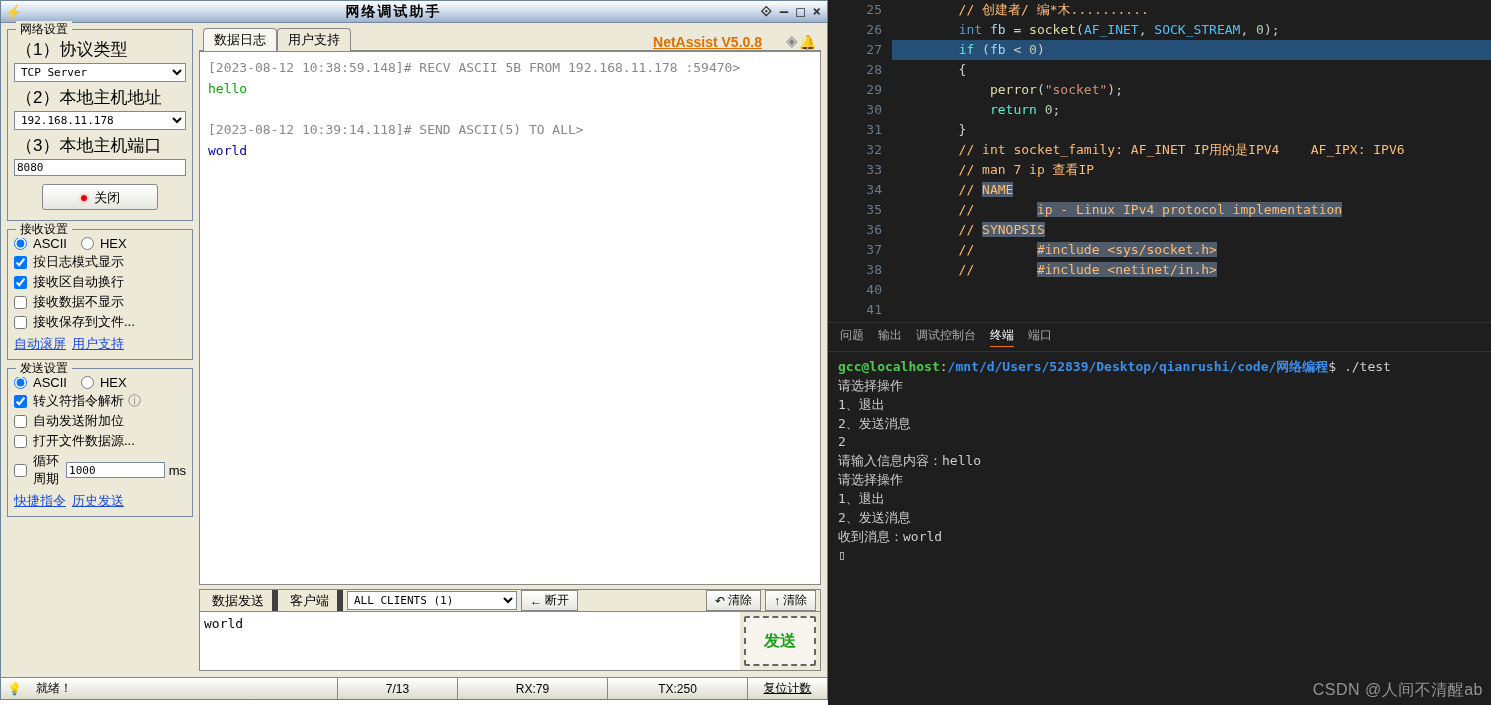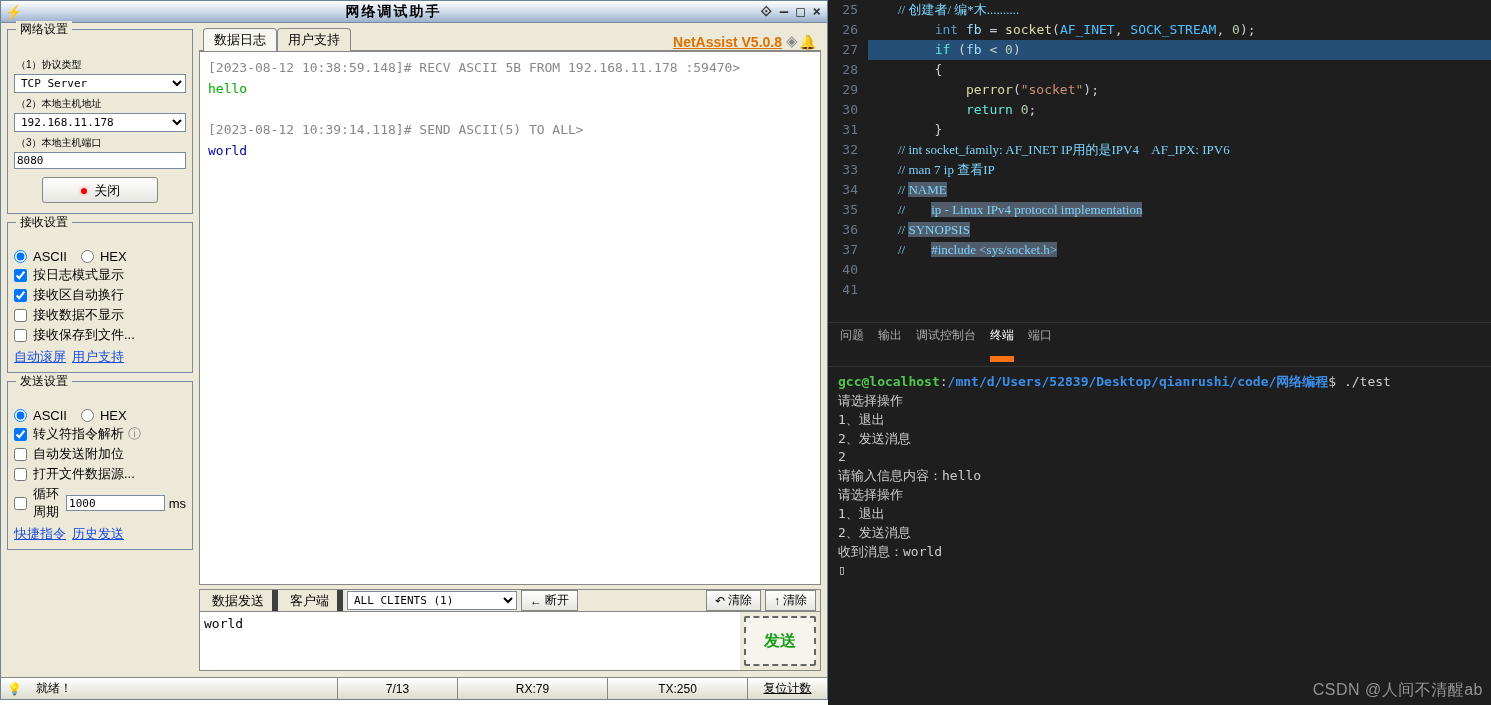--- a/index.html
+++ b/index.html
@@ -13,40 +13,40 @@
   background: linear-gradient(#fff,#c6d5e6 60%,#9bb0cb); border-bottom:1px solid #7a8aa0; color:#000; }
 .titlebar .icon-plug { margin:0 4px; color:#2b5aa6; }
 .titlebar .ttl { flex:1; text-align:center; letter-spacing:2px; }
 .titlebar .winbtns { display:flex; gap:8px; padding-right:6px; font-family: monospace; color:#333; }
 .titlebar .winbtns span { cursor:default; }
 
 .client { flex:1; display:flex; padding:6px; gap:6px; background:#ece9d8; }
 
 
 .lcol { width:186px; display:flex; flex-direction:column; gap:8px; }
-.group { border:1px solid #7a8aa0; position:relative; padding:24px 6px 6px 6px; background:#ece9d8; }
+.group { border:1px solid #7a8aa0; position:relative; padding:4px 6px 6px 6px; background:#ece9d8; }
 .group-title { position:absolute; top:-9px; left:8px; background:#ece9d8; padding:0 4px; font-size:12px; }
-.lbl { margin:4px 0 2px 2px; font-size:10px; }
+.lbl { margin:4px 0 2px 2px; font-size:17px; }
 select, input[type=text] { width:100%; font-family: "SimSun", monospace; font-size:11px; border:1px solid #7a8aa0; background:#fff; padding:1px 2px; }
 .close-btn { display:block; margin:8px auto 4px auto; width:116px; height:26px; background:linear-gradient(#fff,#e6e6e0); border:1px solid #888; border-radius:3px; text-align:center; line-height:24px; font-size:13px;}
 .close-btn .dot::before{content:"●"; color:#e00; font-size:14px; margin-right:6px; text-shadow:0 0 4px #f88;}
 .row{display:flex; align-items:center; gap:4px; margin:2px 0; font-size:13px;}
 .row input[type=checkbox], .row input[type=radio]{margin:0 2px 0 0;}
 .period-box{width:42px; height:16px; font-size:12px;}
 .linkbar{display:flex; gap:6px; margin-top:4px;}
 .linkbar a{color:#1a4bd9; text-decoration:underline; font-size:13px;}
 .info-icon{color:#888;}
 
 
 .rcol{flex:1; display:flex; flex-direction:column;}
 .tabs-row{display:flex; align-items:end; height:22px; border-bottom:1px solid #888; padding-left:4px; gap:0;}
 .tab{padding:2px 10px; border:1px solid #888; border-bottom:none; border-radius:4px 4px 0 0; font-size:13px; background:#ece9d8; position:relative; top:1px;}
 .tab.active{background:#f8f6f0; z-index:2;}
 .tabs-row .spacer{flex:1;}
-.netassist-link{color:#e07000; font-weight:bold; font-size:14px; text-decoration:underline; margin-right:2px;}
+.netassist-link{color:#e07000; font-weight:bold; font-size:14px; text-decoration:underline; margin-right:22px;}
 .diamond{font-size:15px; color:#888; margin:0 2px;}
 .bell{font-size:14px; color:#888; margin-right:4px;}
 
 .log{flex:1; background:#fff; border:1px solid #888; font-family:"SimSun",monospace; font-size:13px; padding:6px 8px 6px 8px; overflow:auto; white-space:pre; line-height:1.6;}
 .log .grey{color:#888;}
 .log .green{color:#0a0;}
 .log .blue{color:#00a;}
 
 .send-panel{border:1px solid #888; margin-top:4px; display:flex; flex-direction:column;}
 .send-top{display:flex; align-items:center; border-bottom:1px solid #888; background:#ece9d8; height:22px; gap:4px; padding:0 4px;}
@@ -61,28 +61,28 @@
 
 .status{height:22px; border-top:1px solid #888; display:flex; align-items:center; background:linear-gradient(#fff,#dcdccc);}
 .status .cell{padding:0 8px; border-left:1px solid #888; height:100%; display:flex; align-items:center; font-size:12px;}
 .status .hand{padding:0 6px;}
 .status .wide{flex:1;}
 
 
 .right{flex:1; background:#1e1e1e; color:#ccc; font-family:"Consolas","DejaVu Sans Mono",monospace; font-size:13px; display:flex; flex-direction:column;}
 .code{flex:0 0 322px; overflow:hidden; line-height:20px;}
 .coderow{display:flex;}
-.coderow .gut{width:40px; text-align:right; padding-right:10px; color:#6a7a88; flex-shrink:0;}
+.coderow .gut{width:40px; text-align:right; padding-right:10px; color:#6a7a88; flex-shrink:0;margin-left:24px;}
 .coderow .txt{white-space:pre; flex:1; padding-left:4px;}
 .sel{background:#264f78;} .hl{background:#515c6a;}
-.kw{color:#5eead4;} .ty{color:#569cd6;} .fn{color:#dcdcaa;} .con{color:#4fc1ff;} .num{color:#b5cea8;} .str{color:#ce9178;} .cm{color:#7dd3fc;font-family:Liberation Serif, serif;} .id{color:#9cdcfe;}
+.kw{color:#5eead4;} .ty{color:#569cd6;} .fn{color:#dcdcaa;} .con{color:#4fc1ff;} .num{color:#b5cea8;} .str{color:#ce9178;} .cm{color:#fdba74;} .id{color:#9cdcfe;}
 
 .tabs2{display:flex; gap:14px; padding:4px 12px; border-top:1px solid #333; border-bottom:1px solid #333; font-size:12px; color:#aaa;}
 .tabs2 .t2{cursor:default;}
-.tabs2 .t2.active{color:#fff; border-bottom:6px solid #f97316; padding-bottom:12px;}
+.tabs2 .t2.active{color:#fff; border-bottom:1px solid #f97316; padding-bottom:2px;}
 
 .term{flex:1; padding:6px 10px; font-family:"DejaVu Sans Mono","Consolas",monospace; font-size:13px; line-height:1.45; white-space:pre-wrap; overflow:auto;}
 .term .g{color:#4ec94e; font-weight:bold;} .term .b{color:#3b8eea; font-weight:bold;} .term .w{color:#ccc;}
 
 .watermark{position:absolute; right:8px; bottom:4px; color:#b9b9b9; font-size:16px; font-family: "Microsoft YaHei",sans-serif; opacity:.75; letter-spacing:.5px;}
 </style>
 </head>
 <body>
 
 <div class="left">
@@ -271,20 +271,24 @@
         <div class="gut">35</div>
         <div class="txt"><span class="cm">        //        <span class="hl">ip - Linux IPv4 protocol implementation</span></span></div>
       </div>
       <div class="coderow">
         <div class="gut">36</div>
         <div class="txt"><span class="cm">        // <span class="hl">SYNOPSIS</span></span></div>
       </div>
       <div class="coderow">
         <div class="gut">37</div>
         <div class="txt"><span class="cm">        //        <span class="hl">#include &lt;sys/socket.h&gt;</span></span></div>
+      </div>
+      <div class="coderow">
+        <div class="gut">38</div>
+        <div class="txt"><span class="cm">        //        <span class="hl">#include &lt;netinet/in.h&gt;</span></span></div>
       </div>
       <div class="coderow">
         <div class="gut">40</div>
         <div class="txt"></div>
       </div>
       <div class="coderow">
         <div class="gut">41</div>
         <div class="txt"></div>
       </div>
     </div>

